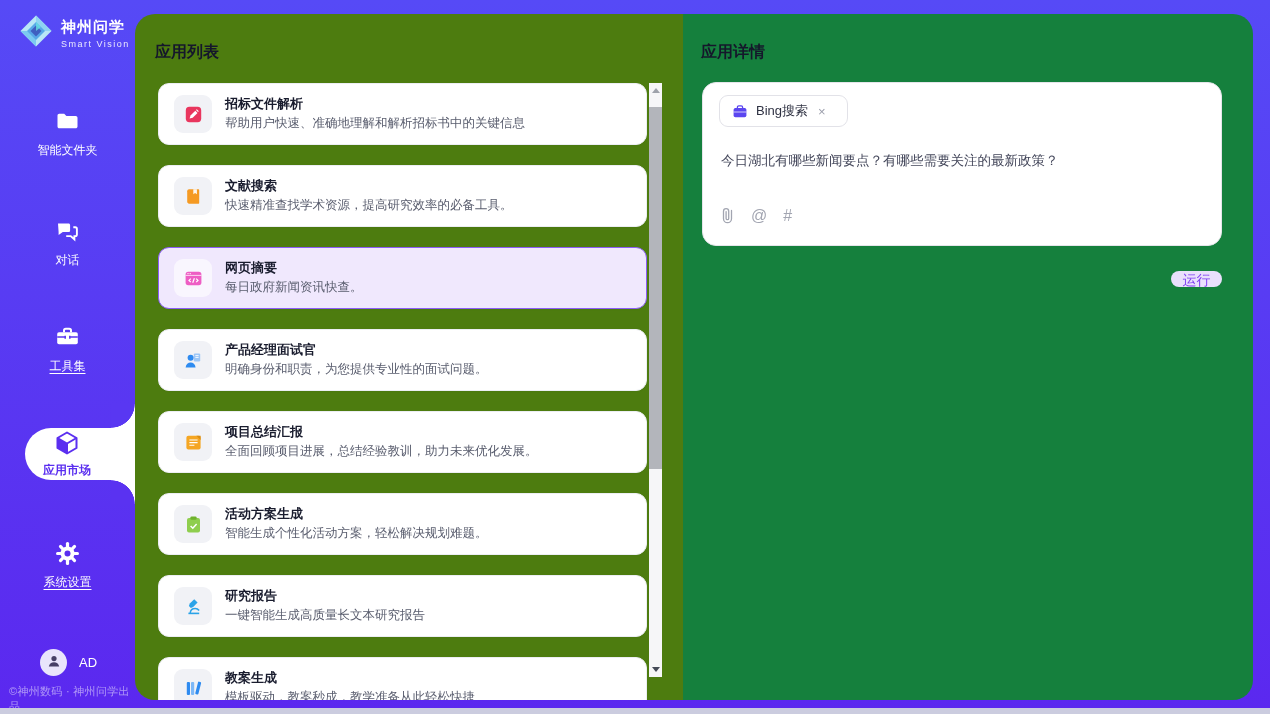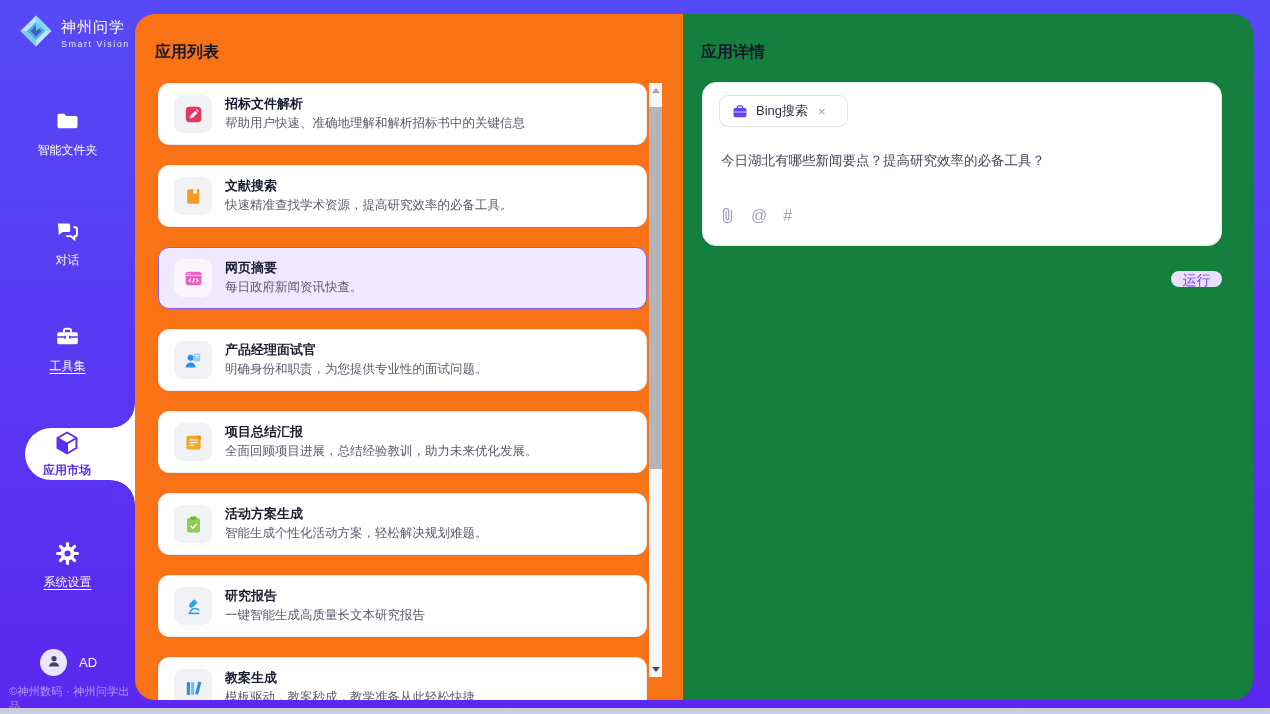--- a/index.html
+++ b/index.html
@@ -5,21 +5,21 @@
   html,body{margin:0;padding:0;}
   body{
     width:1270px;height:714px;position:relative;overflow:hidden;
     background:linear-gradient(180deg,#564af6 0%,#5b28ef 100%);
     font-family:"Liberation Sans","DejaVu Sans",sans-serif;
     -webkit-font-smoothing:antialiased;
   }
   
   .sidebar{position:absolute;left:0;top:0;width:135px;height:714px;}
   .logo{position:absolute;left:18px;top:13px;display:flex;align-items:center;gap:7px;}
-  .logo-text .t1{color:#fff;font-size:15px;font-weight:400;letter-spacing:1px;}
+  .logo-text .t1{color:#fff;font-size:15px;font-weight:700;letter-spacing:1px;}
   .logo-text .t2{color:rgba(255,255,255,.88);font-size:9px;letter-spacing:1.5px;margin-top:2px;}
   .nav{position:absolute;left:0;top:0;width:135px;height:714px;}
   .nav-item{position:absolute;left:0;width:135px;display:flex;flex-direction:column;align-items:center;gap:7px;color:#fff;cursor:pointer;}
   .nav-item .nav-label{font-size:12px;}
   .nav-item.underline .nav-label{text-decoration:underline;text-underline-offset:3px;}
   .nav .nav-item:nth-of-type(1){top:108px;}
   .nav .nav-item:nth-of-type(2){top:218px;}
   .nav .nav-item:nth-of-type(3){top:324px;}
   .nav .nav-item:nth-of-type(5){top:540px;}
   .nav .nav-item.active{
@@ -35,21 +35,21 @@
   .nav .nav-item.active::after{
     content:'';position:absolute;right:0;bottom:-24px;width:24px;height:24px;
     background:radial-gradient(circle at 0 100%,#5a32f1 0 23.4px,#fff 24px);
   }
   .user-row{position:absolute;left:40px;top:649px;display:flex;align-items:center;gap:12px;cursor:pointer;}
   .avatar{width:27px;height:27px;border-radius:50%;background:#e9e5fb;display:flex;align-items:center;justify-content:center;}
   .user-name{color:#fff;font-size:13px;}
   .side-footer{position:absolute;left:9px;top:684px;color:rgba(255,255,255,.5);font-size:11px;letter-spacing:.3px;}
   
   .content{position:absolute;left:135px;top:14px;width:1118px;height:686px;display:flex;border-radius:20px;overflow:hidden;}
-  .list-panel{position:relative;width:548px;background:#f97316;flex:0 0 548px;}
+  .list-panel{position:relative;width:548px;background:#4d7c0f;flex:0 0 548px;}
   .panel-title{position:absolute;left:20px;top:28px;font-size:16px;font-weight:700;color:#15172b;}
   .cards{position:absolute;left:23px;top:69px;width:489px;bottom:0;overflow:hidden;display:flex;flex-direction:column;gap:20px;}
   .card{position:relative;flex:0 0 62px;background:#fff;border:1px solid #eceef3;border-radius:11px;box-sizing:border-box;
         box-shadow:0 1px 2px rgba(25,28,60,.03);cursor:pointer;}
   .card.active{background:#f0e8fd;border:1.5px solid #8b5cf6;}
   .chip{position:absolute;left:15px;top:11px;width:38px;height:38px;border-radius:9px;background:#f1f2f6;
         display:flex;align-items:center;justify-content:center;}
   .card.active .chip{background:rgba(255,255,255,.6);}
   .card-title{position:absolute;left:66px;top:11px;font-size:13px;font-weight:700;color:#191c2e;}
   .card-desc{position:absolute;left:66px;top:31px;font-size:12.5px;color:#585c6d;white-space:nowrap;}
@@ -263,21 +263,21 @@
     <div class="input-card">
       <div class="tag">
         <span class="tag-icon" id="tag-icon"><svg width="16" height="15" viewBox="0 0 16 15">
               <path d="M5.4 4V3.2c0-.8.6-1.4 1.4-1.4h2.4c.8 0 1.4.6 1.4 1.4V4" fill="none" stroke="#5b46f0" stroke-width="1.3"></path>
               <rect x="1.6" y="4" width="12.8" height="9.2" rx="1.8" fill="#5b46f0"></rect>
               <path d="M1.6 8h12.8" stroke="#fff" stroke-width=".8" opacity=".9"></path>
             </svg></span>
         <span class="tag-label">Bing搜索</span>
         <span class="tag-close">×</span>
       </div>
-      <div class="query">今日湖北有哪些新闻要点？提高研究效率的必备工具？</div>
+      <div class="query">今日湖北有哪些新闻要点？有哪些需要关注的最新政策？</div>
       <div class="tools">
         <span class="tool-svg" id="paperclip">
             <svg width="15" height="19" viewBox="0 0 15 19">
               <path d="M11.5 4.5v8.2a4 4 0 0 1-8 0V5.2a2.6 2.6 0 0 1 5.2 0v7.2a1.3 1.3 0 0 1-2.6 0V5.6" fill="none" stroke="#a2a5b1" stroke-width="1.3" stroke-linecap="round"></path>
             </svg>
           </span>
         <span class="tool-glyph">@</span>
         <span class="tool-glyph">#</span>
       </div>
     </div>

